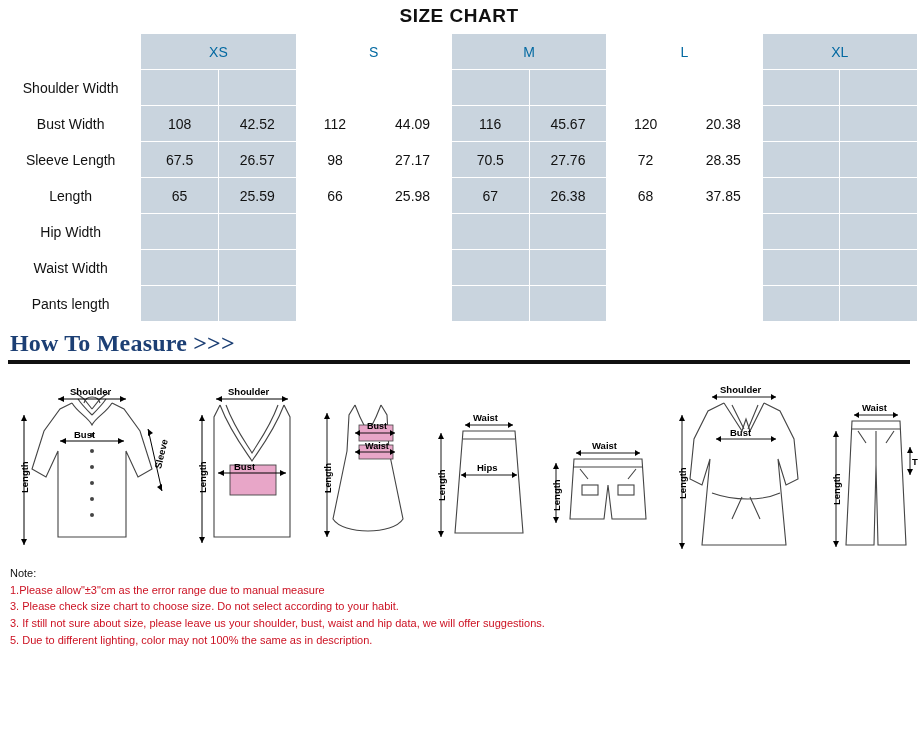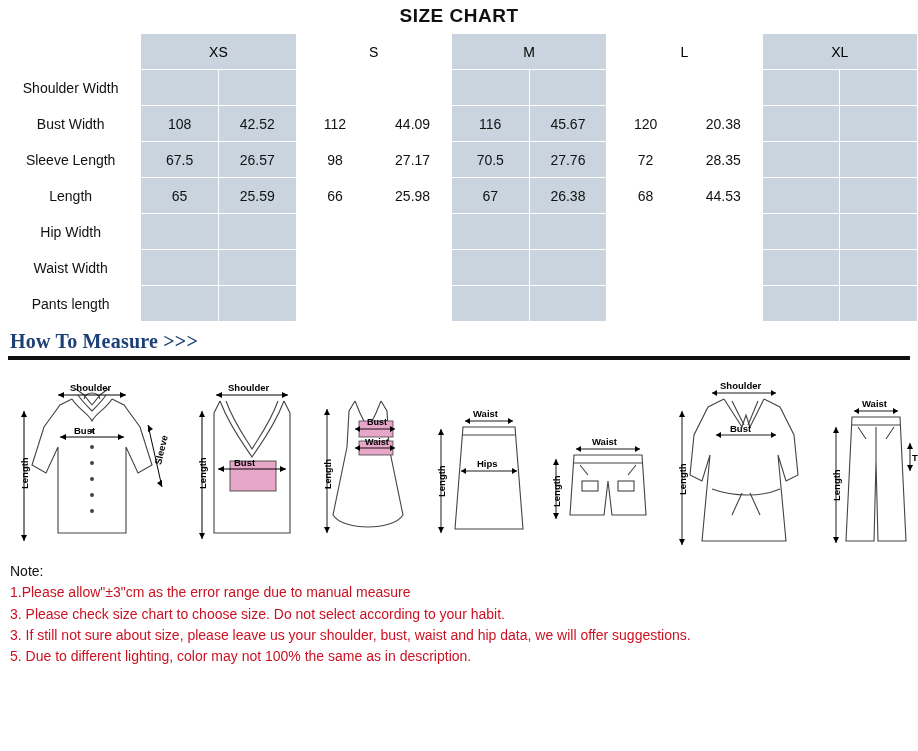--- a/index.html
+++ b/index.html
@@ -46,42 +46,42 @@
 
   .rowlabel {
     background: #ffffff;
     text-align: left;
     padding-left: 14px;
     font-size: 14px;
     color: #111;
     border-left: 1px solid #ffffff;
   }
   .size-head {
-    color: #000000;
+    color: #0369a1;
     font-weight: bold;
     font-size: 21px;
     height: 40px;
   }
   .unit-head {
     font-size: 14px;
     font-weight: bold;
     color: #111;
     height: 32px;
   }
   .shade { background: #c9d4de; }
   .plain { background: #ffffff; }
   .corner { background: #ffffff; border: 1px solid #ffffff; }
 
   
   .htm-wrap {
     margin-top: 8px;
     padding: 0 8px;
   }
   .htm-title {
-    font-size: 20px;
+    font-size: 24px;
     font-weight: bold;
     color: #1c3f74;
     font-family: "Liberation Serif", serif;
     letter-spacing: 0.2px;
     padding-left: 2px;
   }
   .htm-rule {
     height: 4px;
     background: #111111;
     margin-top: 3px;
@@ -93,21 +93,21 @@
     justify-content: flex-start;
     height: 193px;
     padding: 0 6px;
   }
   .fig { position: relative; }
   .fig svg { display: block; }
 
   
   .notes {
     padding: 6px 10px 0 10px;
-    font-size: 14px;
+    font-size: 11px;
     line-height: 1.52;
   }
   .notes div { white-space: nowrap; }
   .note-red { color: #cc1122; }
 </style>
 </head>
 <body>
 
 <div class="page">
 
@@ -181,21 +181,21 @@
 
       <tr>
         <td class="rowlabel">Length</td>
         <td class="shade">65</td>
         <td class="shade">25.59</td>
         <td class="plain">66</td>
         <td class="plain">25.98</td>
         <td class="shade">67</td>
         <td class="shade">26.38</td>
         <td class="plain">68</td>
-        <td class="plain">44.53</td>
+        <td class="plain">37.85</td>
         <td class="shade"></td>
         <td class="shade"></td>
       </tr>
 
       <tr>
         <td class="rowlabel">Hip Width</td>
         <td class="shade"></td>
         <td class="shade"></td>
         <td class="plain"></td>
         <td class="plain"></td>

